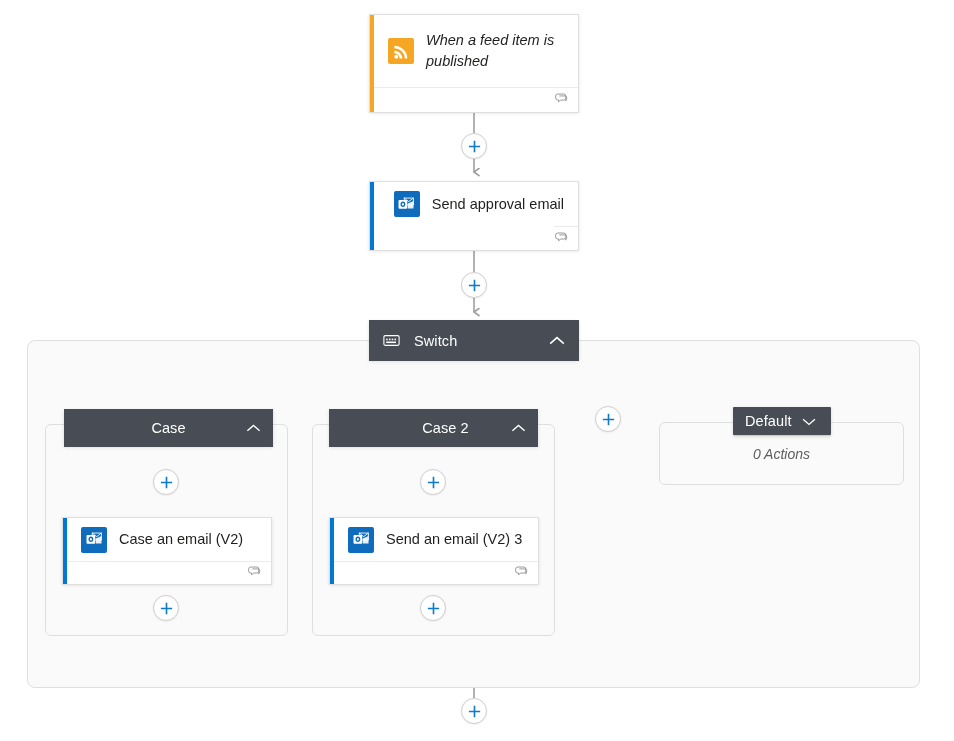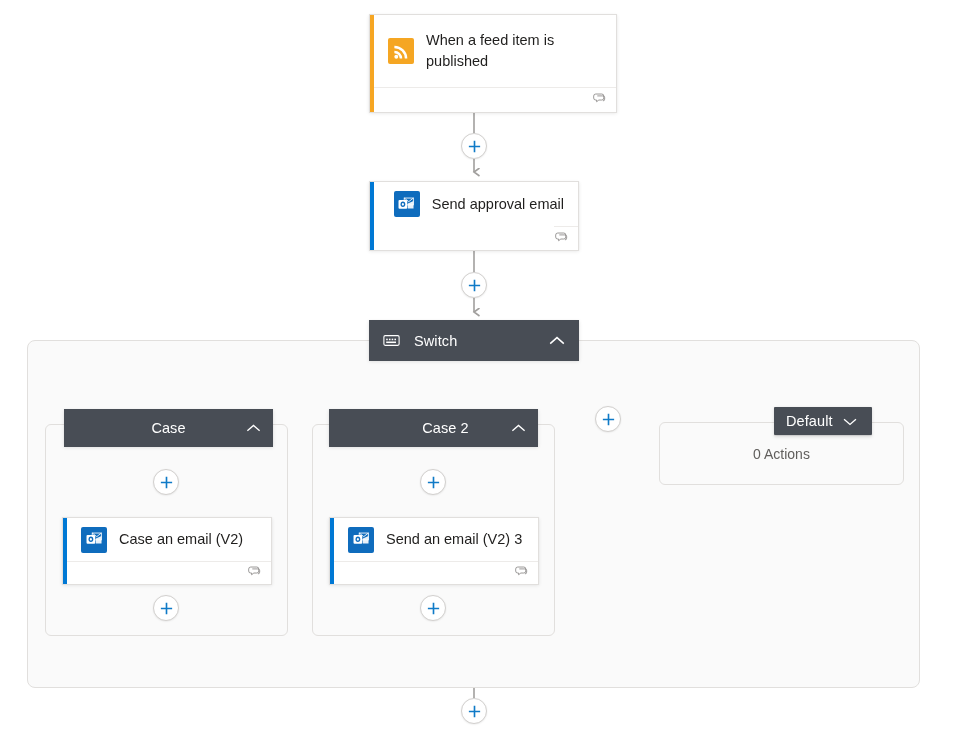--- a/index.html
+++ b/index.html
@@ -108,20 +108,21 @@
     border-radius: 6px;
     background: #fafafa;
     box-sizing: border-box;
     display: flex;
     align-items: center;
     justify-content: center;
   }
   .default-box .zero-actions {
     font-size: 14px;
     color: #605e5c;
+    font-style: italic;
   }
 
   
   .hdr {
     position: absolute;
     background: #484d55;
     color: #ffffff;
     box-sizing: border-box;
     display: flex;
     align-items: center;
@@ -145,21 +146,20 @@
     position: absolute;
     right: 12px;
   }
   .hdr.switch-hdr .chev {
     margin-left: auto;
   }
   .hdr.default-hdr {
     gap: 10px;
     padding: 0 12px;
     border-radius: 1px;
-    margin-left: 41px;
   }
 
   
   .plus {
     position: absolute;
     width: 26px;
     height: 26px;
     border-radius: 50%;
     background: #ffffff;
     border: 1px solid #d2d0ce;
@@ -205,21 +205,21 @@
 
     <line x1="166" y1="585" x2="166" y2="595" stroke="#a19f9d" stroke-width="1.6"></line>
 
     <line x1="433" y1="447" x2="433" y2="469" stroke="#a19f9d" stroke-width="1.6"></line>
     <line x1="433" y1="495" x2="433" y2="518" stroke="#a19f9d" stroke-width="1.6"></line>
     <line x1="433" y1="585" x2="433" y2="595" stroke="#a19f9d" stroke-width="1.6"></line>
 
     <line x1="474" y1="688" x2="474" y2="698" stroke="#a19f9d" stroke-width="1.6"></line>
   </svg>
 
-  <div class="card trigger" style="left:369px; top:14px; width:248px; height:99px;">
+  <div class="card trigger" style="left:369px; top:14px; width:210px; height:99px;font-style:italic;">
     <span class="accent"></span>
     <div class="card-body">
       <span class="app-icon rss">
         <svg width="17" height="17" viewBox="0 0 16 16" xmlns="http://www.w3.org/2000/svg">
           <circle cx="3.1" cy="12.9" r="1.85" fill="#ffffff"></circle>
           <path d="M1.3 7.3 A7.4 7.4 0 0 1 8.7 14.7 L6.3 14.7 A5 5 0 0 0 1.3 9.7 Z" fill="#ffffff"></path>
           <path d="M1.3 2.5 A12.2 12.2 0 0 1 13.5 14.7 L11.1 14.7 A9.8 9.8 0 0 0 1.3 4.9 Z" fill="#ffffff"></path>
         </svg>
       </span>
       <span class="card-title">When a feed item is published</span>

